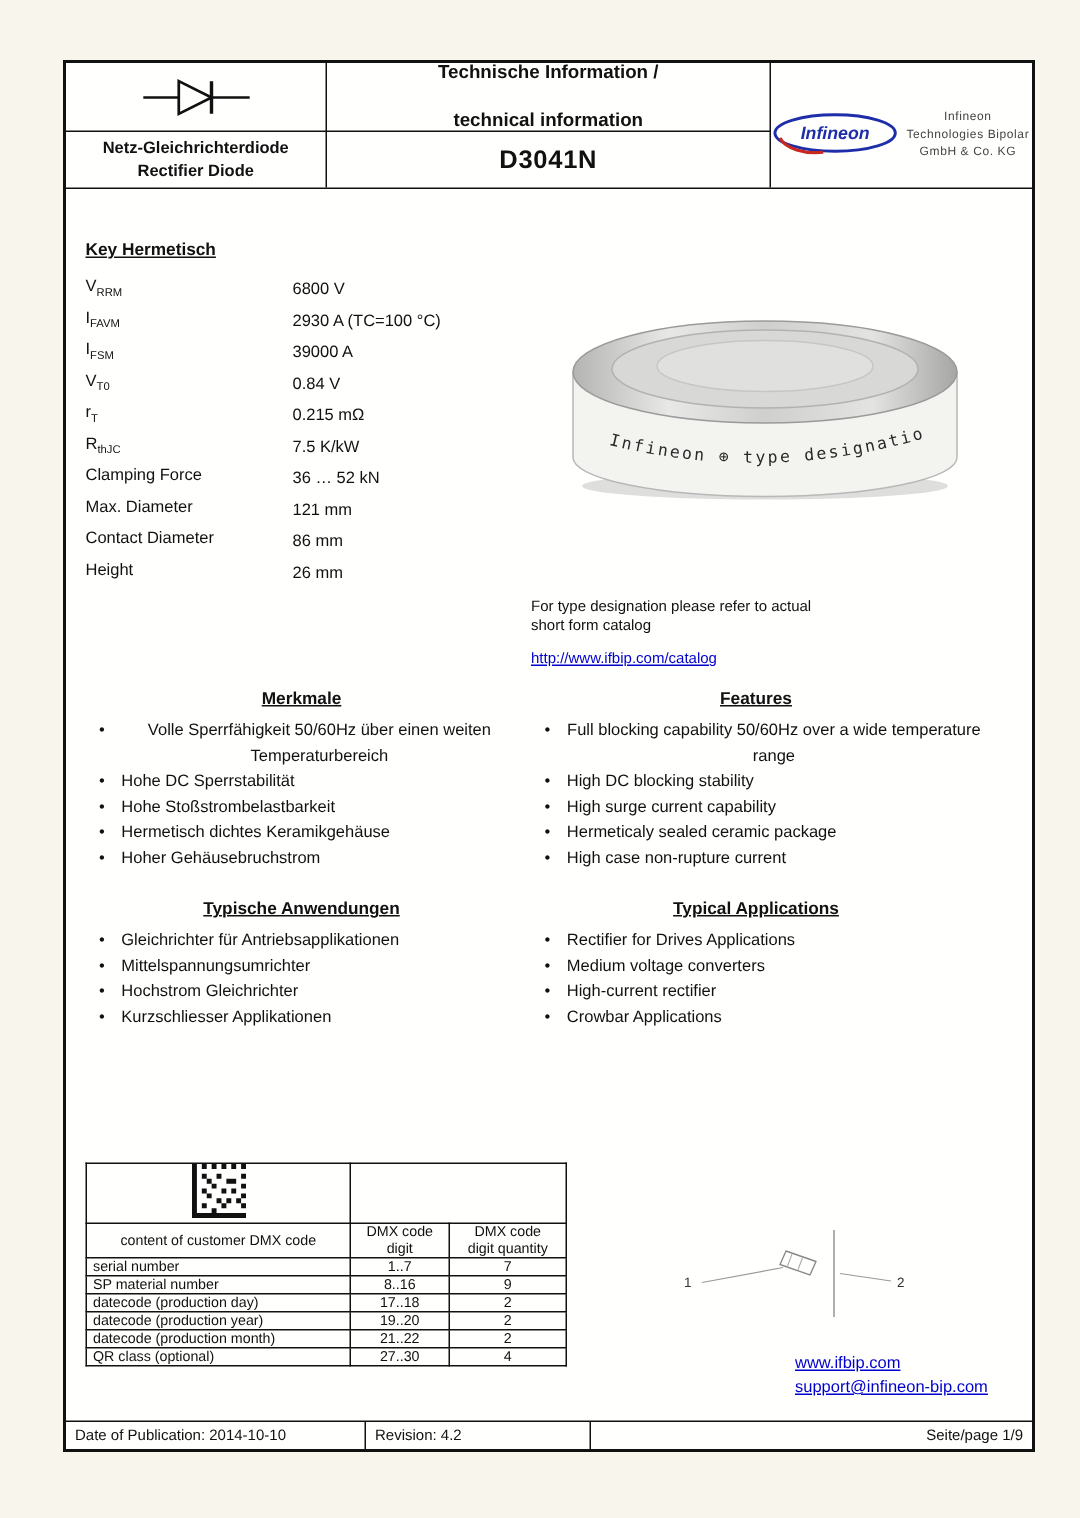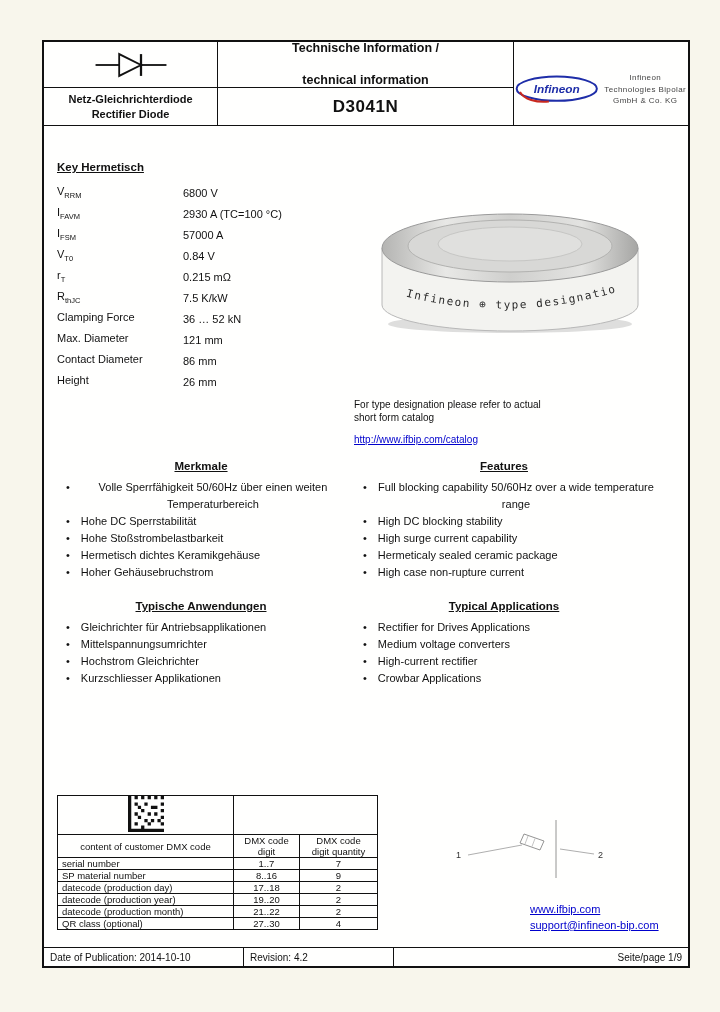--- a/index.html
+++ b/index.html
@@ -27,40 +27,40 @@
   .h-diode { grid-column:1; grid-row:1; border-right:1.6px solid #111; border-bottom:1.6px solid #111; display:flex; align-items:center; justify-content:center; }
   .h-title { grid-column:2; grid-row:1; border-right:1.6px solid #111; border-bottom:1.6px solid #111; display:flex; flex-direction:column; justify-content:center; text-align:center; font-weight:bold; font-size:12.5px; line-height:1.35;gap:15px; }
   .h-logo  { grid-column:3; grid-row:1/3; display:flex; flex-direction:row; align-items:center; gap:3px;margin-top:12px; }
   .h-sub   { grid-column:1; grid-row:2; border-right:1.6px solid #111; display:flex; flex-direction:column; justify-content:center; text-align:center; font-weight:bold; font-size:11px; line-height:1.35; }
   .h-part  { grid-column:2; grid-row:2; border-right:1.6px solid #111; display:flex; align-items:center; justify-content:center; font-weight:bold; font-size:17px; letter-spacing:.5px; }
   .company { font-size:8px; color:#444; letter-spacing:.4px; text-align:center; line-height:1.45; }
   
   .sec-head { font-weight:bold; font-size:11.5px; text-decoration:underline; line-height:14px; }
   .keyparams { position:absolute; left:13px; top:118px; width:310px; font-size:11px; }
   .keyparams .sec-head { margin-bottom:8px; }
-  .kp-row { display:flex; height:21px; align-items:center; }
+  .kp-row { display:flex; height:21px; align-items:center;gap:12px; }
   .kp-label { width:126px; }
   sub { font-size:7.5px; }
   
   .device { position:absolute; left:330px; top:158px; }
   .type-note { position:absolute; left:310px; top:356px; font-size:10px; line-height:1.3; }
   .type-note a, .page-links a { color:#0000cc; text-decoration:underline; }
   .catalog-link { display:inline-block; margin-top:9px; }
   
   .sec { position:absolute; font-size:11px;text-align:center; }
   .sec .sec-head { margin-bottom:6px; }
   .sec-merkmale { left:13px;  top:417px; width:288px; }
   .sec-features { left:310px; top:417px; width:300px; }
   .sec-typische { left:13px;  top:557px; width:288px; }
   .sec-typical  { left:310px; top:557px; width:300px; }
   .bullet { display:flex; gap:11px; line-height:17px; padding-left:9px; }
   .bullet::before { content:"•"; }
   
   .dmx { position:absolute; left:13px; top:733px; font-size:9.5px; }
-  .dmx table { border-collapse:collapse;margin-top:20px; }
+  .dmx table { border-collapse:collapse; }
   .dmx td { border:1px solid #111; padding:0 4px; }
   .w1 { width:176px; } .w2 { width:66px; } .w3 { width:78px; }
   .bc-cell { height:38px; text-align:center; vertical-align:middle; }
   .hd-cell { text-align:center; line-height:11px; padding:1px 2px; }
   .t-label { height:12px; }
   .t-center { text-align:center; }
   
   .drawing { position:absolute; left:408px; top:772px; }
   .page-links { position:absolute; left:486px; top:860px; font-size:11px; line-height:1.45; }
   .page-links a { display:block; }
@@ -111,21 +111,21 @@
     <div class="kp-row">
       <span class="kp-label"><span>V</span><sub>RRM</sub></span>
       <span>6800 V</span>
     </div>
     <div class="kp-row">
       <span class="kp-label"><span>I</span><sub>FAVM</sub></span>
       <span>2930 A (TC=100 °C)</span>
     </div>
     <div class="kp-row">
       <span class="kp-label"><span>I</span><sub>FSM</sub></span>
-      <span>57000 A</span>
+      <span>39000 A</span>
     </div>
     <div class="kp-row">
       <span class="kp-label"><span>V</span><sub>T0</sub></span>
       <span>0.84 V</span>
     </div>
     <div class="kp-row">
       <span class="kp-label"><span>r</span><sub>T</sub></span>
       <span>0.215 mΩ</span>
     </div>
     <div class="kp-row">

